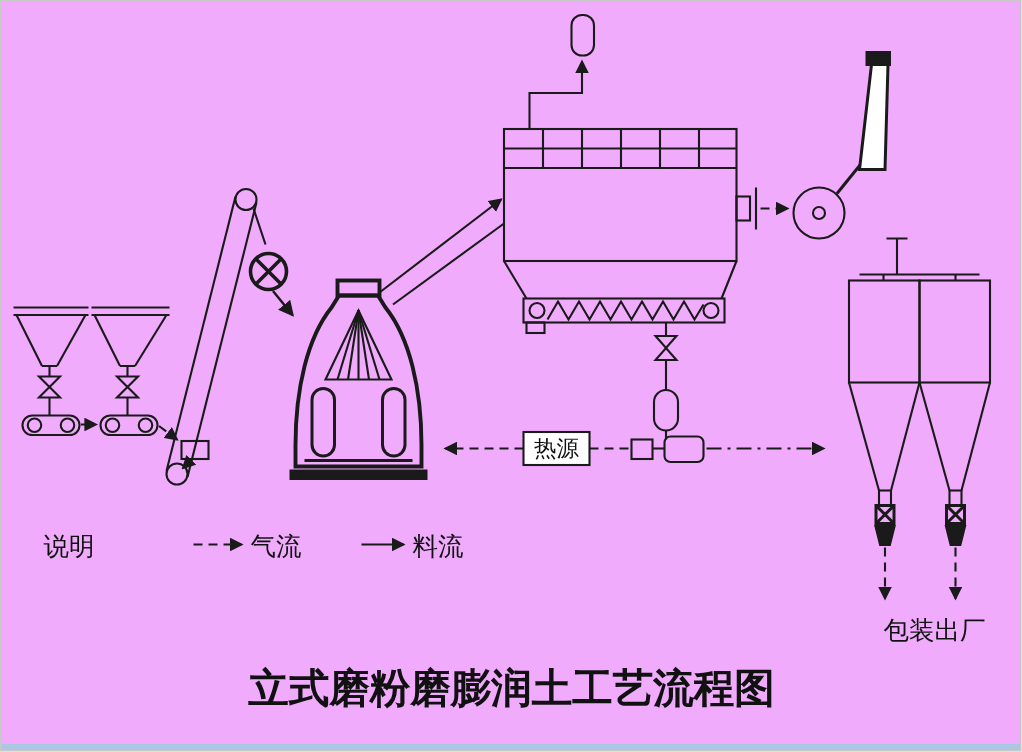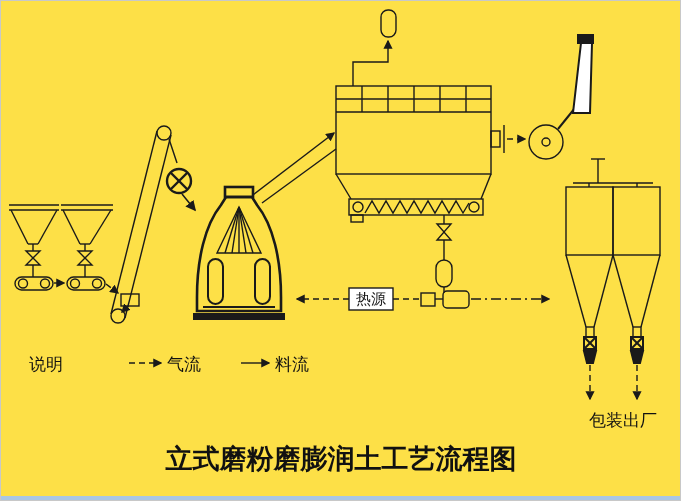--- a/index.html
+++ b/index.html
@@ -1,21 +1,21 @@
 <!DOCTYPE html>
 <html><head>
 <meta charset="utf-8">
 <style>
   html,body{margin:0;padding:0;background:#ffffff;}
   .frame{
     position:relative;
     width:681px;height:501px;
     box-sizing:border-box;
     border:1px solid #c8c8c8;
-    background:#fde047;
+    background:#f0abfc;
     overflow:hidden;
     font-family:"DejaVu Sans", sans-serif;
   }
   .frame svg{position:absolute;left:0;top:0;}
   .bottom-strip{
     position:absolute;left:0;right:0;bottom:0;height:4px;
     background:#aac7e4;
   }
   .ln{fill:none;stroke:#1a1a1a;stroke-width:1.4;}
   .dash{stroke-dasharray:6 4;}

